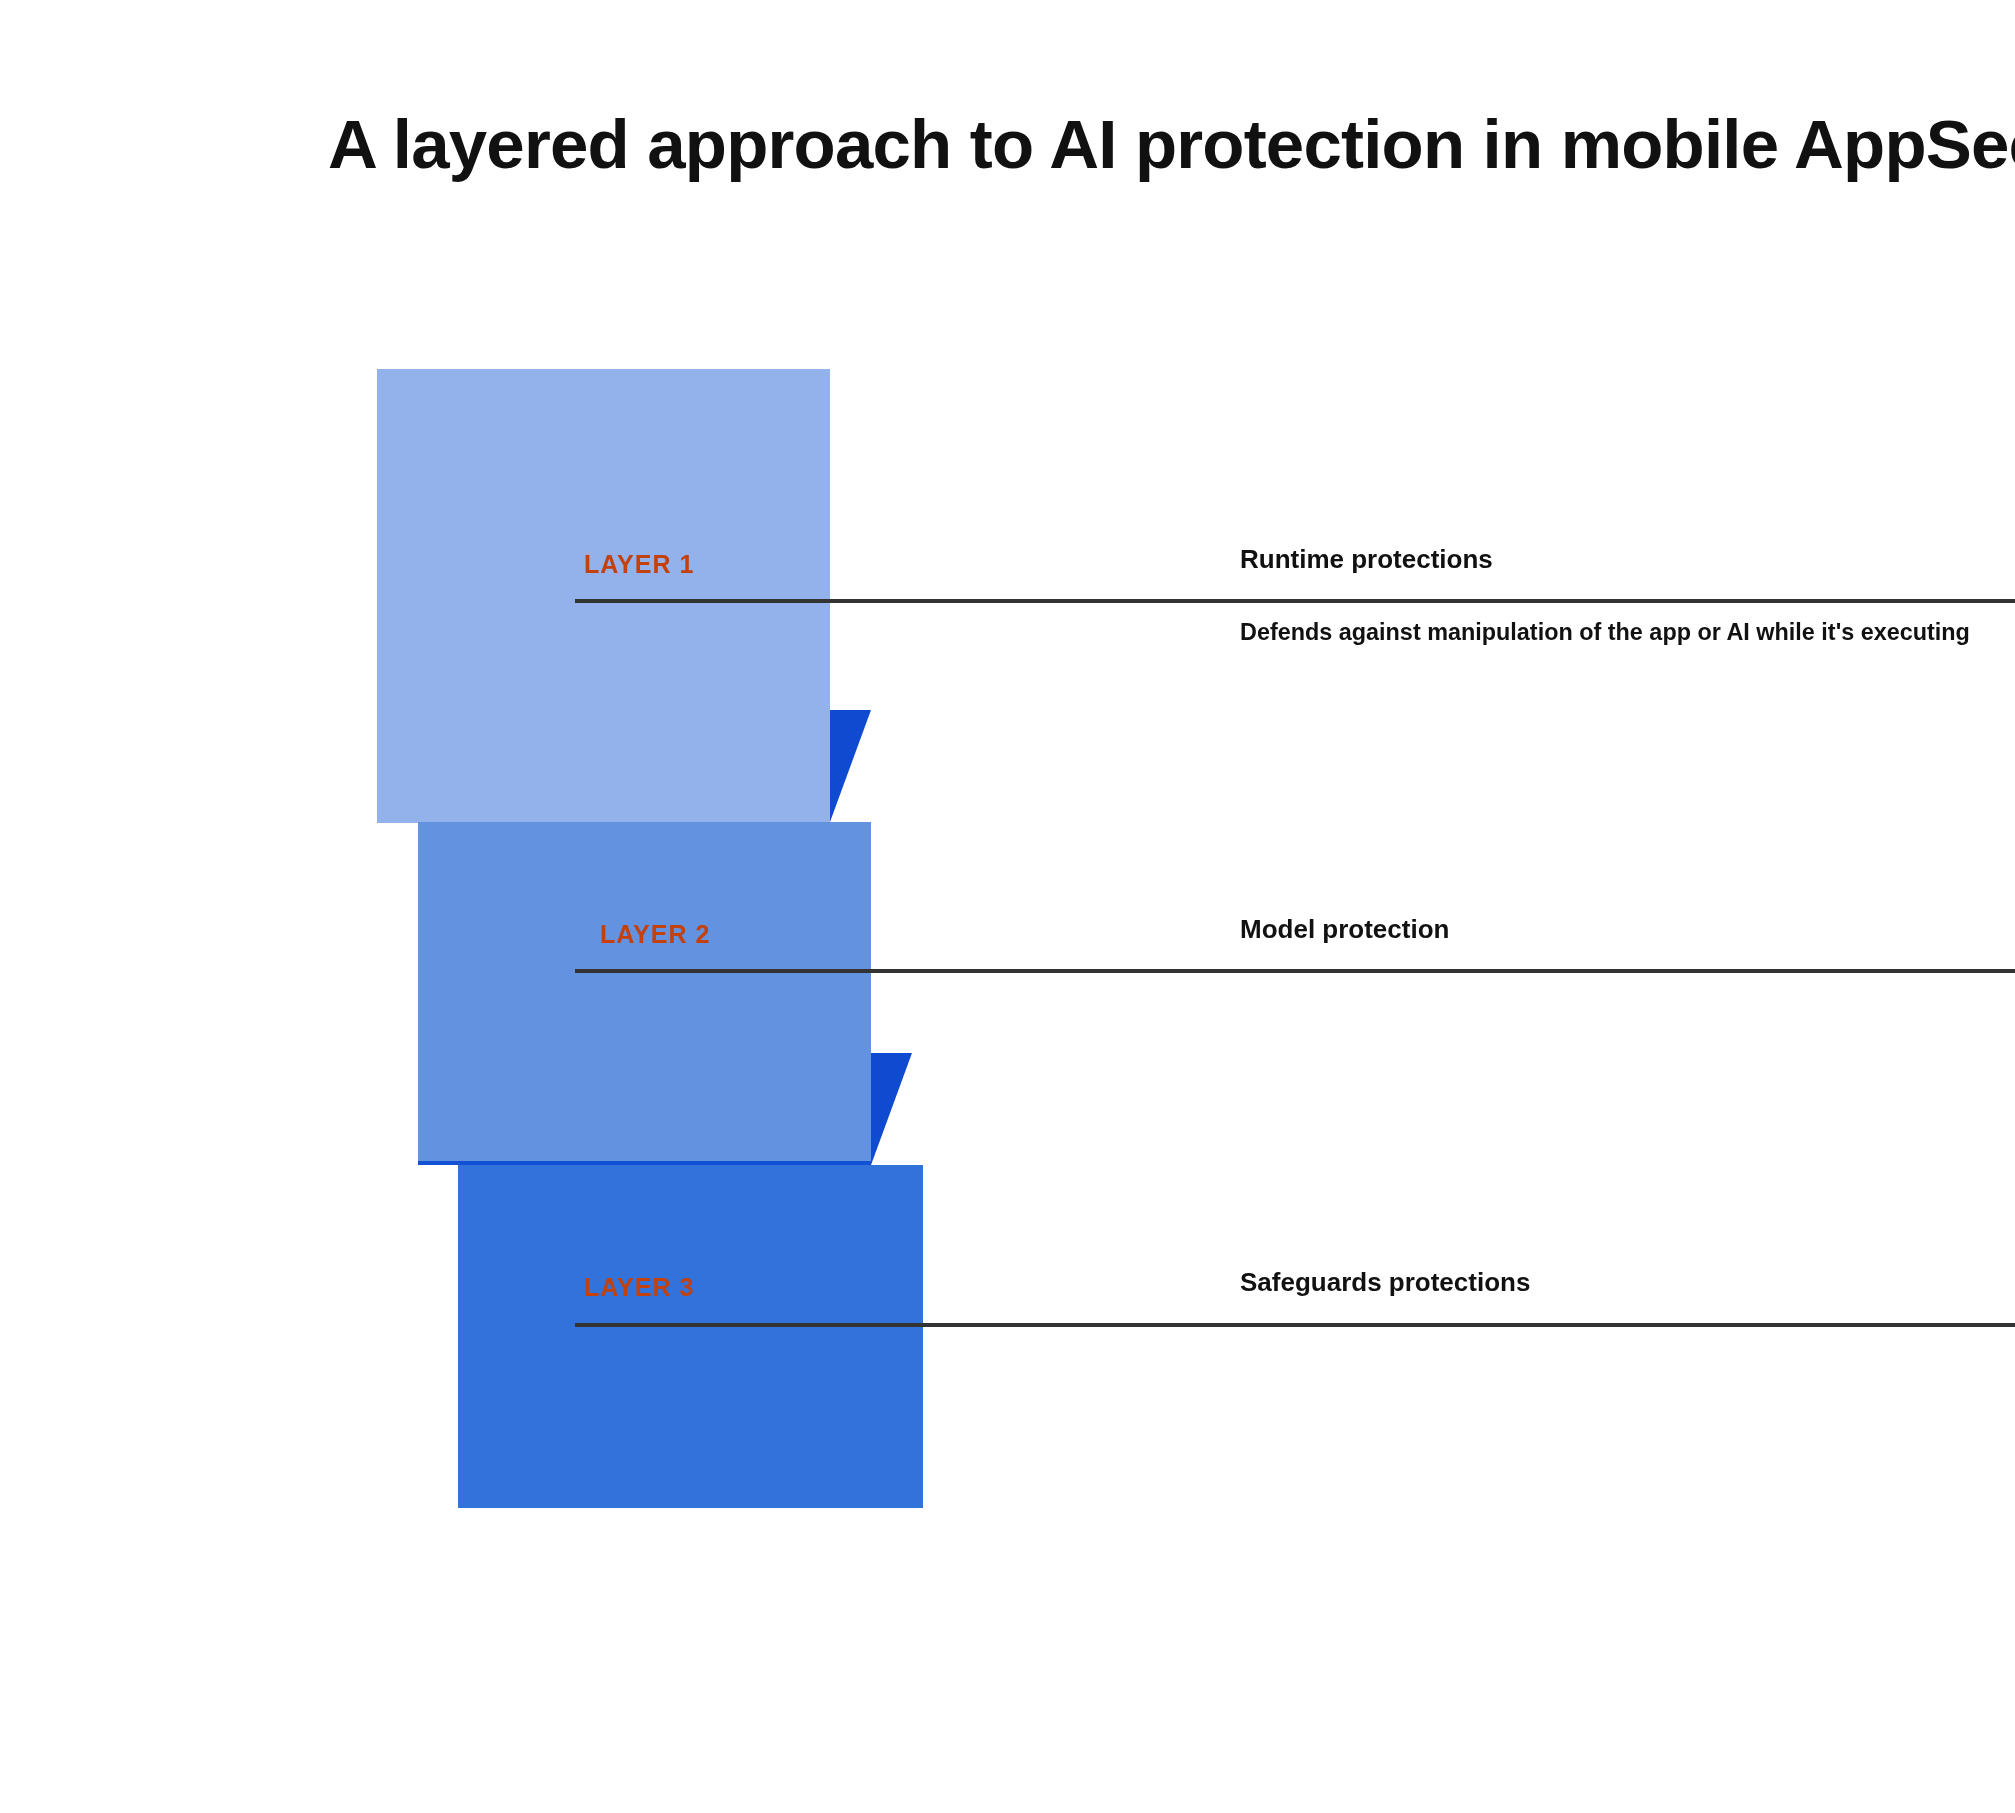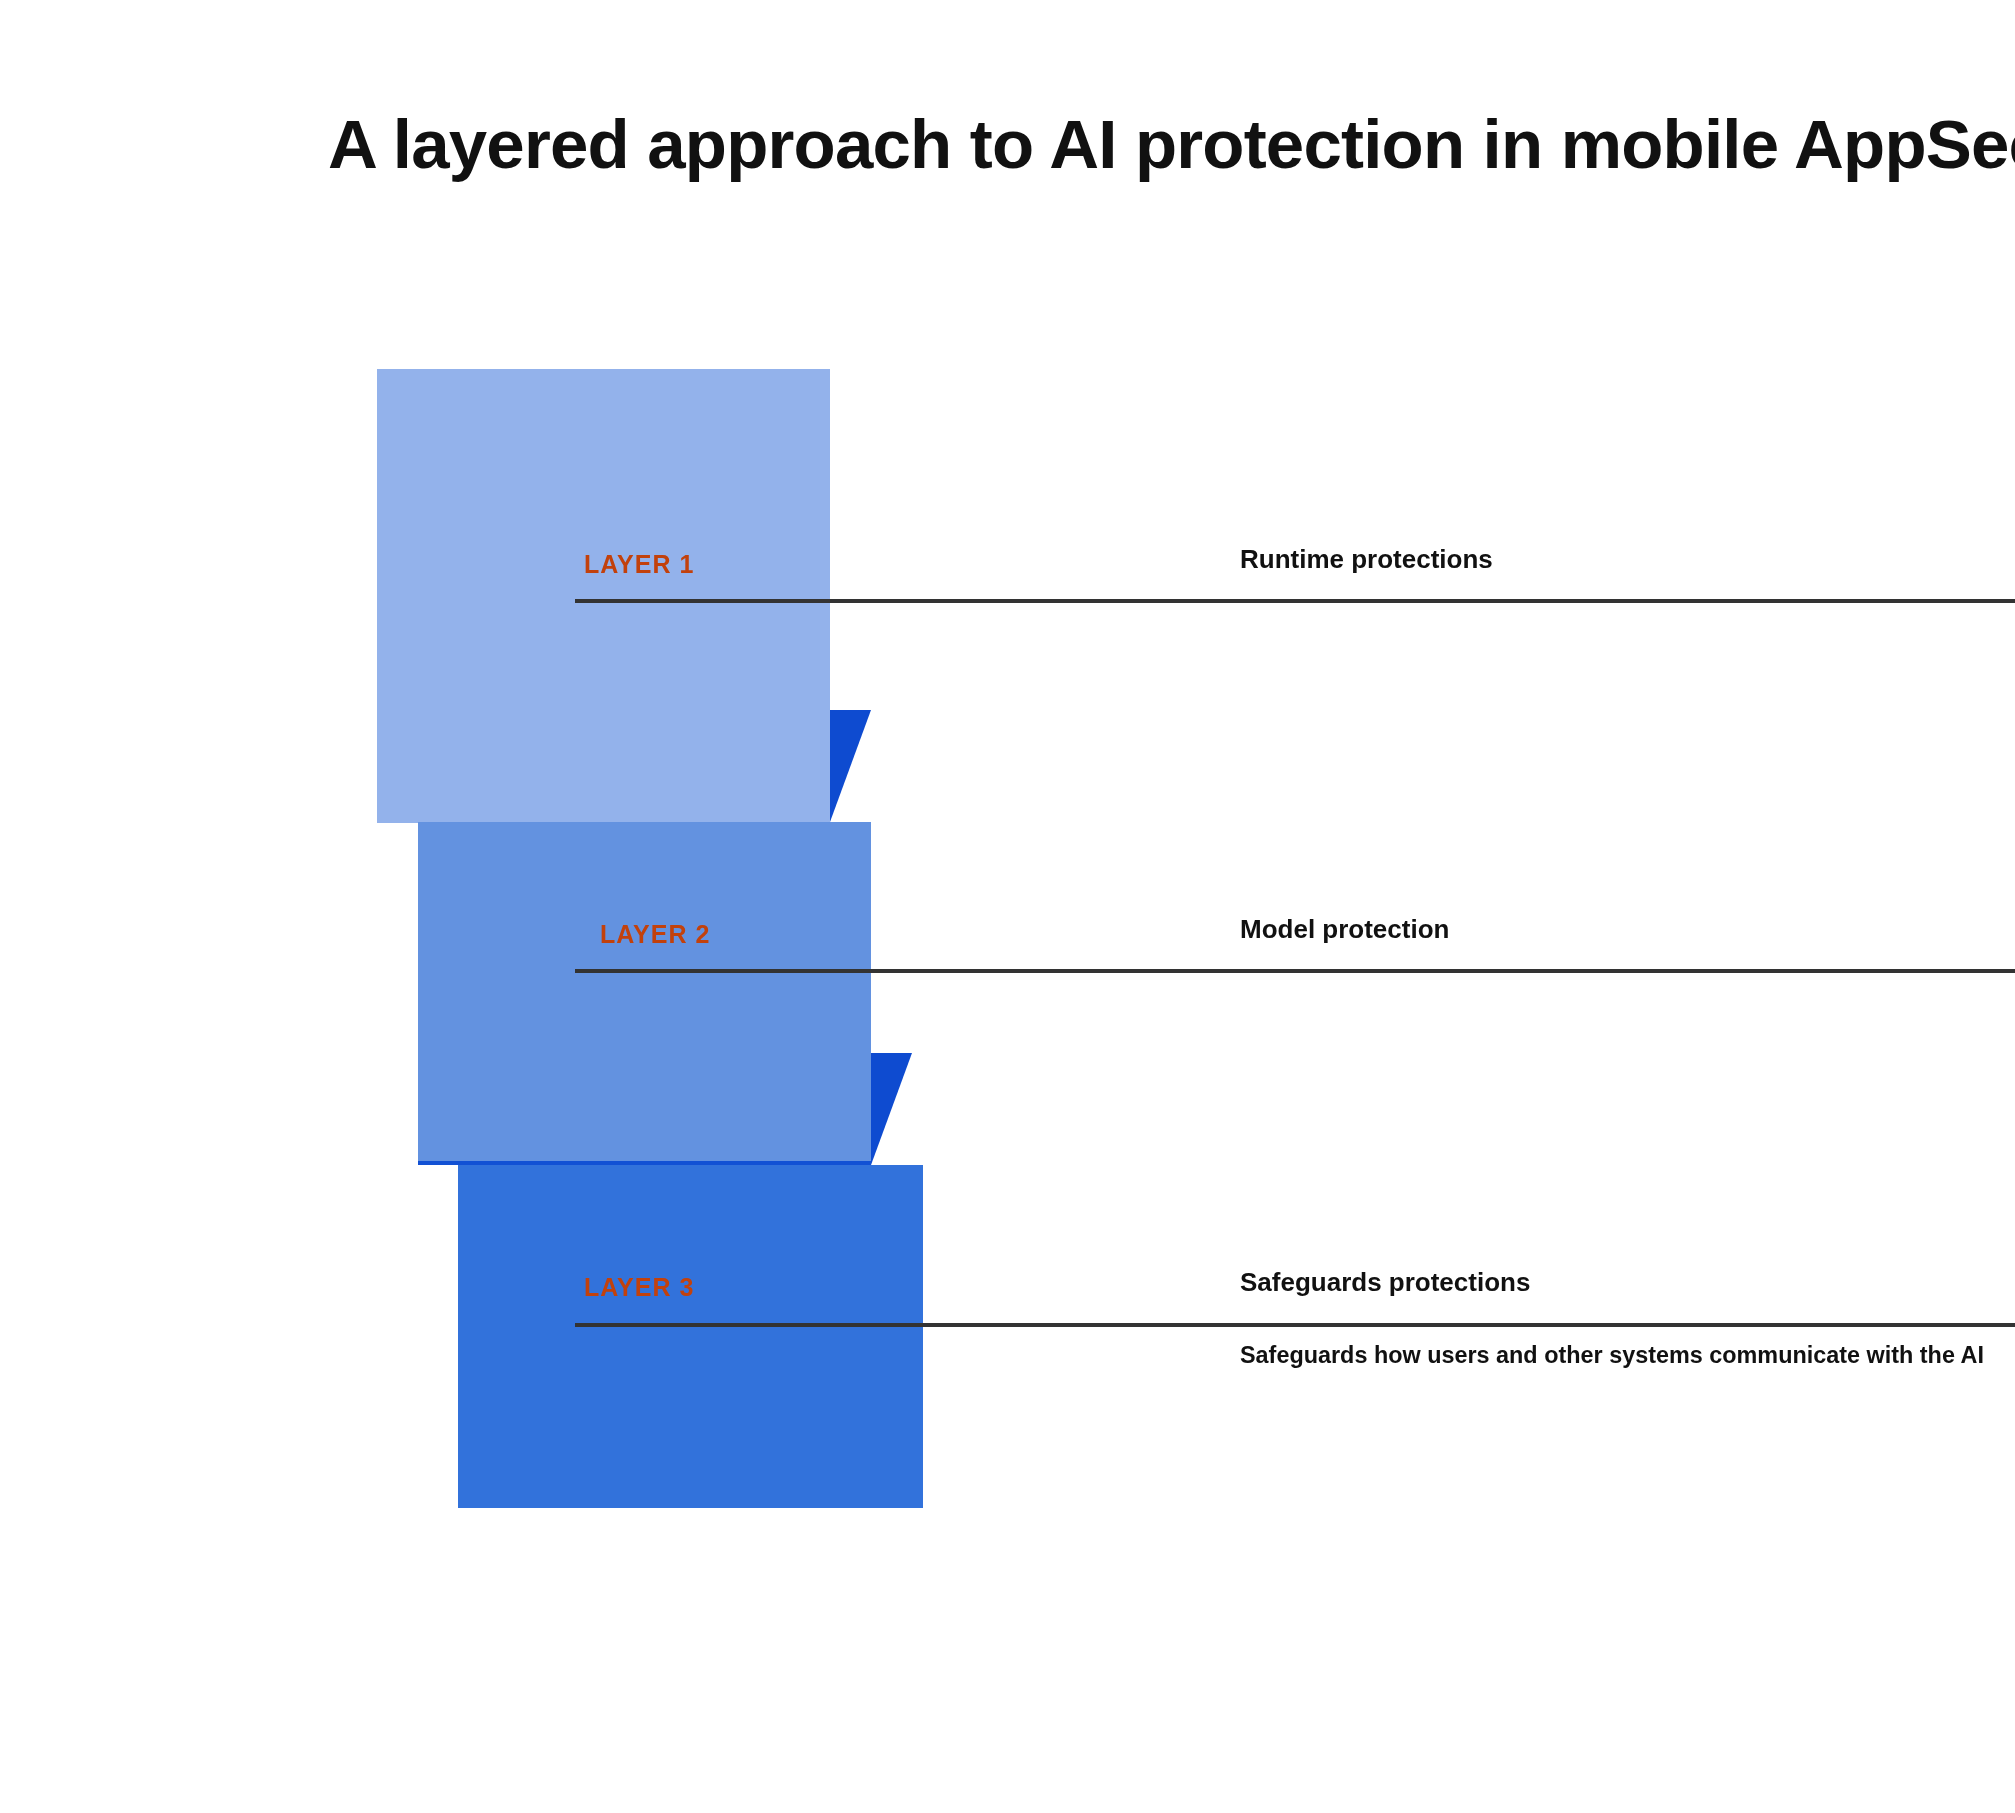--- a/index.html
+++ b/index.html
@@ -139,21 +139,21 @@
 
     <div class="layer-label label-1">LAYER 1</div>
     <div class="layer-label label-2">LAYER 2</div>
     <div class="layer-label label-3">LAYER 3</div>
 
     <div class="rule rule-1"></div>
     <div class="rule rule-2"></div>
     <div class="rule rule-3"></div>
 
     <div class="row-title title-1">Runtime protections</div>
+    <div class="row-desc desc-1">Defends against manipulation of the app or AI while it's executing</div>
 
     <div class="row-title title-2">Model protection</div>
 
     <div class="row-title title-3">Safeguards protections</div>
-    <div class="row-desc desc-3">Safeguards how users and other systems communicate with the AI</div>
 
   </div>
 </div>
 
 
 </body></html>

